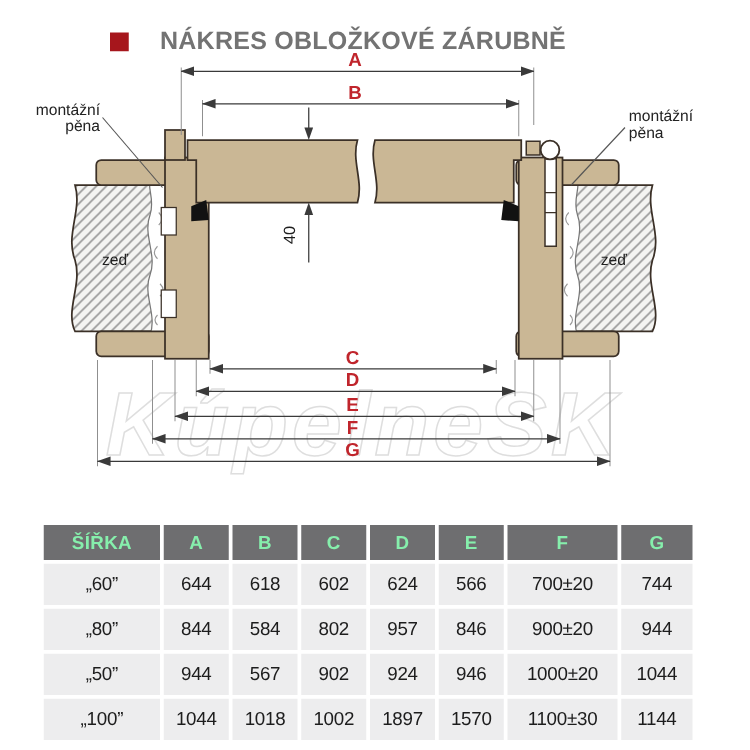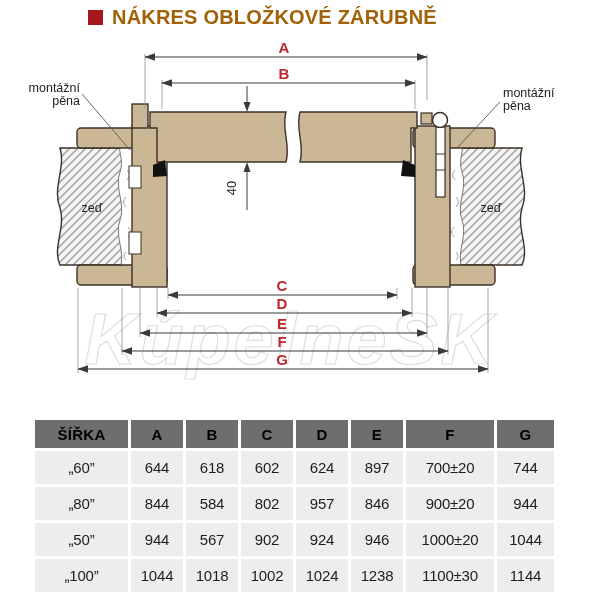--- a/index.html
+++ b/index.html
@@ -7,33 +7,33 @@
     width:600px;height:600px;position:relative;background:#ffffff;
     font-family:"Liberation Sans", sans-serif;overflow:hidden;
   }
   .title-row{
     position:absolute;top:6px;left:88px;display:flex;align-items:center;gap:9px;
   }
   .title-bullet{
     width:15px;height:15px;background:#a6161c;flex:0 0 auto;
   }
   .title-row h1{
-    margin:0;font-size:20px;font-weight:bold;letter-spacing:.2px;color:#a16207;
+    margin:16px;font-size:20px;font-weight:bold;letter-spacing:.2px;color:#737373;
     font-family:"Liberation Sans", sans-serif;white-space:nowrap;
   }
   .diagram{
     position:absolute;top:42px;left:0;width:600px;height:372px;
   }
   .size-table{
     position:absolute;top:417px;left:32px;
     border-collapse:separate;border-spacing:3px;background:#ffffff;
     table-layout:fixed;
   }
   .size-table th{
-    background:#6e6e70;color:#000000;font-size:15px;font-weight:bold;
+    background:#6e6e70;color:#86efac;font-size:15px;font-weight:bold;
     height:28px;text-align:center;letter-spacing:.3px;padding:0;
   }
   .size-table td{
     background:#ededee;color:#1d1d1d;font-size:15px;height:25px;
     text-align:center;padding:4px;letter-spacing:-.2px;
   }
   svg text{font-family:"Liberation Sans", sans-serif;}
   .dimlab{fill:#c0252c;font-weight:bold;font-size:15px;}
   .anno{fill:#222222;font-size:12.5px;}
   .thick{fill:#1d1d1d;font-size:13px;}
@@ -148,21 +148,21 @@
       <th>G</th>
     </tr>
   </thead>
   <tbody>
     <tr>
       <td>„60”</td>
       <td>644</td>
       <td>618</td>
       <td>602</td>
       <td>624</td>
-      <td>897</td>
+      <td>566</td>
       <td>700±20</td>
       <td>744</td>
     </tr>
     <tr>
       <td>„80”</td>
       <td>844</td>
       <td>584</td>
       <td>802</td>
       <td>957</td>
       <td>846</td>
@@ -177,19 +177,19 @@
       <td>924</td>
       <td>946</td>
       <td>1000±20</td>
       <td>1044</td>
     </tr>
     <tr>
       <td>„100”</td>
       <td>1044</td>
       <td>1018</td>
       <td>1002</td>
-      <td>1024</td>
-      <td>1238</td>
+      <td>1897</td>
+      <td>1570</td>
       <td>1100±30</td>
       <td>1144</td>
     </tr>
   </tbody>
 </table>
 
 </body></html>

